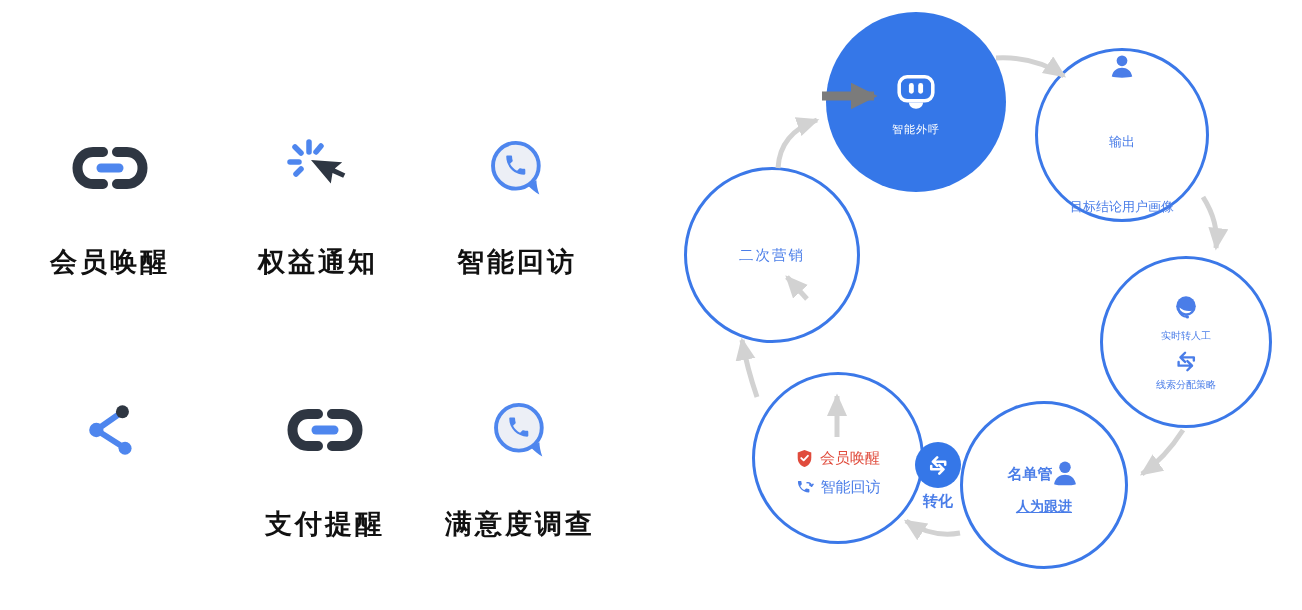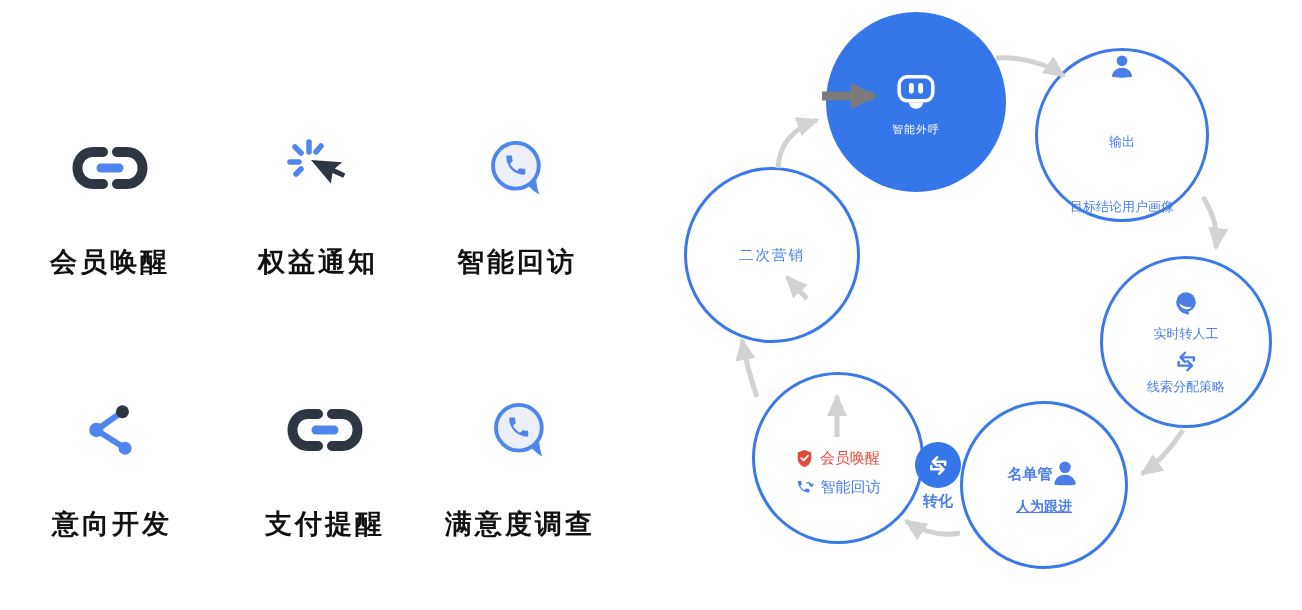--- a/index.html
+++ b/index.html
@@ -19,21 +19,21 @@
        align-items:center;justify-content:center;text-align:center;box-sizing:border-box;}
   .outline{background:#fff;border:3px solid var(--outline_blue,#3b78e8);color:var(--text_blue,#4a7de8);}
   .fill-blue{background:var(--primary_blue,#3577e8);color:#fff;}
   .fill-yellow{background:var(--yellow,#ffb800);color:#fff;}
 
   .c-list{left:58px;top:48px;width:96px;height:96px;font-size:17px;font-weight:700;line-height:1.45;}
   .c-outbound{left:166px;top:12px;width:180px;height:180px;}
   .c-outbound .clabel{margin-top:8px;font-size:11px;letter-spacing:1px;}
   .c-output{left:375px;top:48px;width:174px;height:174px;font-size:13px;line-height:1.6;gap:44px;}
   .c-output .clabel{margin-top:6px;}
-  .c-human{left:440px;top:256px;width:172px;height:172px;font-size:13px;}
+  .c-human{left:440px;top:256px;width:172px;height:172px;font-size:10px;}
   .c-human .clabel{margin-top:6px;margin-bottom:8px;}
   .c-human .clabel2{margin-top:6px;}
   .c-listmgmt{left:300px;top:401px;width:168px;height:168px;font-size:15px;font-weight:700;}
   .c-listmgmt .row{display:flex;align-items:center;margin-top:4px;}
   .c-listmgmt .clabel2{margin-top:8px;font-size:14px;text-decoration:underline;}
   .c-quality{left:92px;top:372px;width:172px;height:172px;font-size:15px;}
   .c-quality .qrow{display:flex;align-items:center;gap:7px;margin:5px 0;}
   .c-quality{padding-top:30px;}
   .q-red{color:var(--red,#e04b3c);}
   .q-blue{color:var(--text_blue,#4a7de8);}
@@ -89,21 +89,20 @@
 
   <div class="feature" style="left:2px;top:388px">
     <div class="icon-box">
       <svg width="60" height="56" viewBox="0 0 46 42">
         <path d="M31 7 L11 21 L33 35" fill="none" stroke="#4e86ee" stroke-width="4.5"></path>
         <circle cx="31" cy="7" r="5" fill="#2e3642"></circle>
         <circle cx="11" cy="21" r="5.5" fill="#4e86ee"></circle>
         <circle cx="33" cy="35" r="5" fill="#4e86ee"></circle>
       </svg>
     </div>
-    <div class="flabel">意向开发</div>
   </div>
 
   <div class="feature" style="left:215px;top:388px">
     <div class="icon-box">
       <svg width="78" height="44" viewBox="0 0 76 44">
         <path d="M31 6 H21 C12 6 5.5 13 5.5 22 C5.5 31 12 38 21 38 H31" fill="none" stroke="#2e3642" stroke-width="10" stroke-linecap="round"></path>
         <path d="M45 6 H55 C64 6 70.5 13 70.5 22 C70.5 31 64 38 55 38 H45" fill="none" stroke="#2e3642" stroke-width="10" stroke-linecap="round"></path>
         <line x1="29" y1="22" x2="47" y2="22" stroke="#4e86ee" stroke-width="9" stroke-linecap="round"></line>
       </svg>
     </div>

